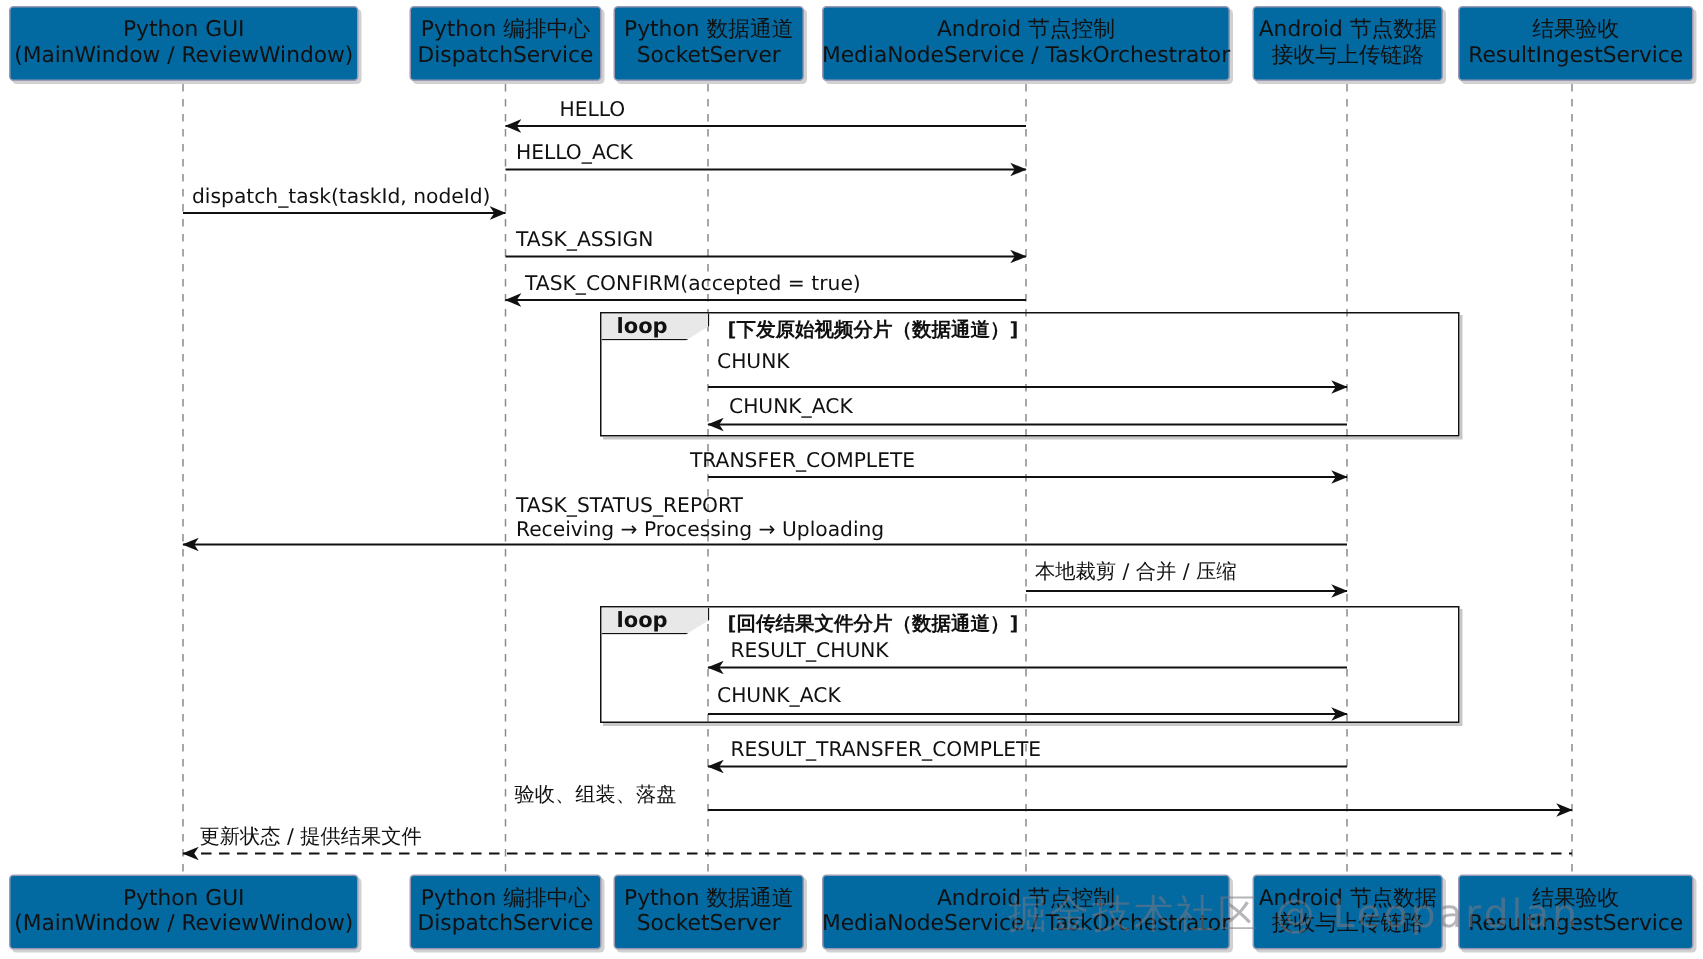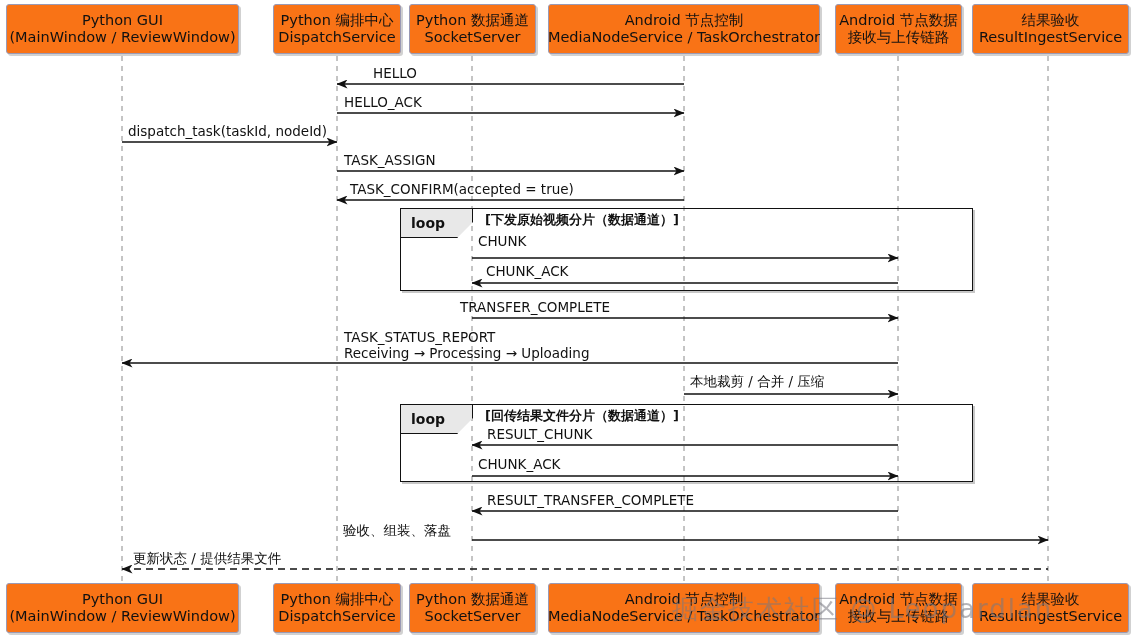--- a/index.html
+++ b/index.html
@@ -7,21 +7,21 @@
     width:1135px;height:639px;position:relative;overflow:hidden;
     font-family:"DejaVu Sans","Liberation Sans",sans-serif;
     -webkit-font-smoothing:antialiased;
   }
   #diagram{position:absolute;inset:0;}
   svg{position:absolute;top:0;left:0;width:1135px;height:639px;}
 
   
   .pbox{
     position:absolute;box-sizing:border-box;
-    background:#f97316;border:1px solid #9a9ab5;border-radius:3px;
+    background:#0369a1;border:1px solid #9a9ab5;border-radius:3px;
     box-shadow:2px 2px 0 rgba(0,0,0,0.18);
     display:flex;flex-direction:column;align-items:center;justify-content:center;
     line-height:1.18;color:#111;font-size:14.5px;text-align:center;
   }
   .pbox .l1,.pbox .l2{display:block;white-space:nowrap;}
 
   
   .msg{
     position:absolute;white-space:nowrap;color:#111;font-size:13.5px;
     line-height:1.18;letter-spacing:0;
@@ -32,21 +32,21 @@
   
   .frag{
     position:absolute;box-sizing:border-box;
     border:1.6px solid #111;background:transparent;
     box-shadow:2px 2px 0 rgba(0,0,0,0.22);
   }
   .frag-tab{
     position:absolute;box-sizing:border-box;
     background:#e8e8e8;border:1.6px solid #111;
     border-top:none;border-left:none;
-    height:29px;display:flex;align-items:center;
+    height:18px;display:flex;align-items:center;
     padding:0 22px 0 10px;
     font-size:14px;font-weight:bold;color:#111;
     clip-path:polygon(0 0,100% 0,100% 45%,78% 100%,0 100%);
   }
   .frag-cond{
     position:absolute;white-space:nowrap;
     font-size:13px;font-weight:bold;color:#111;
   }
 
   

